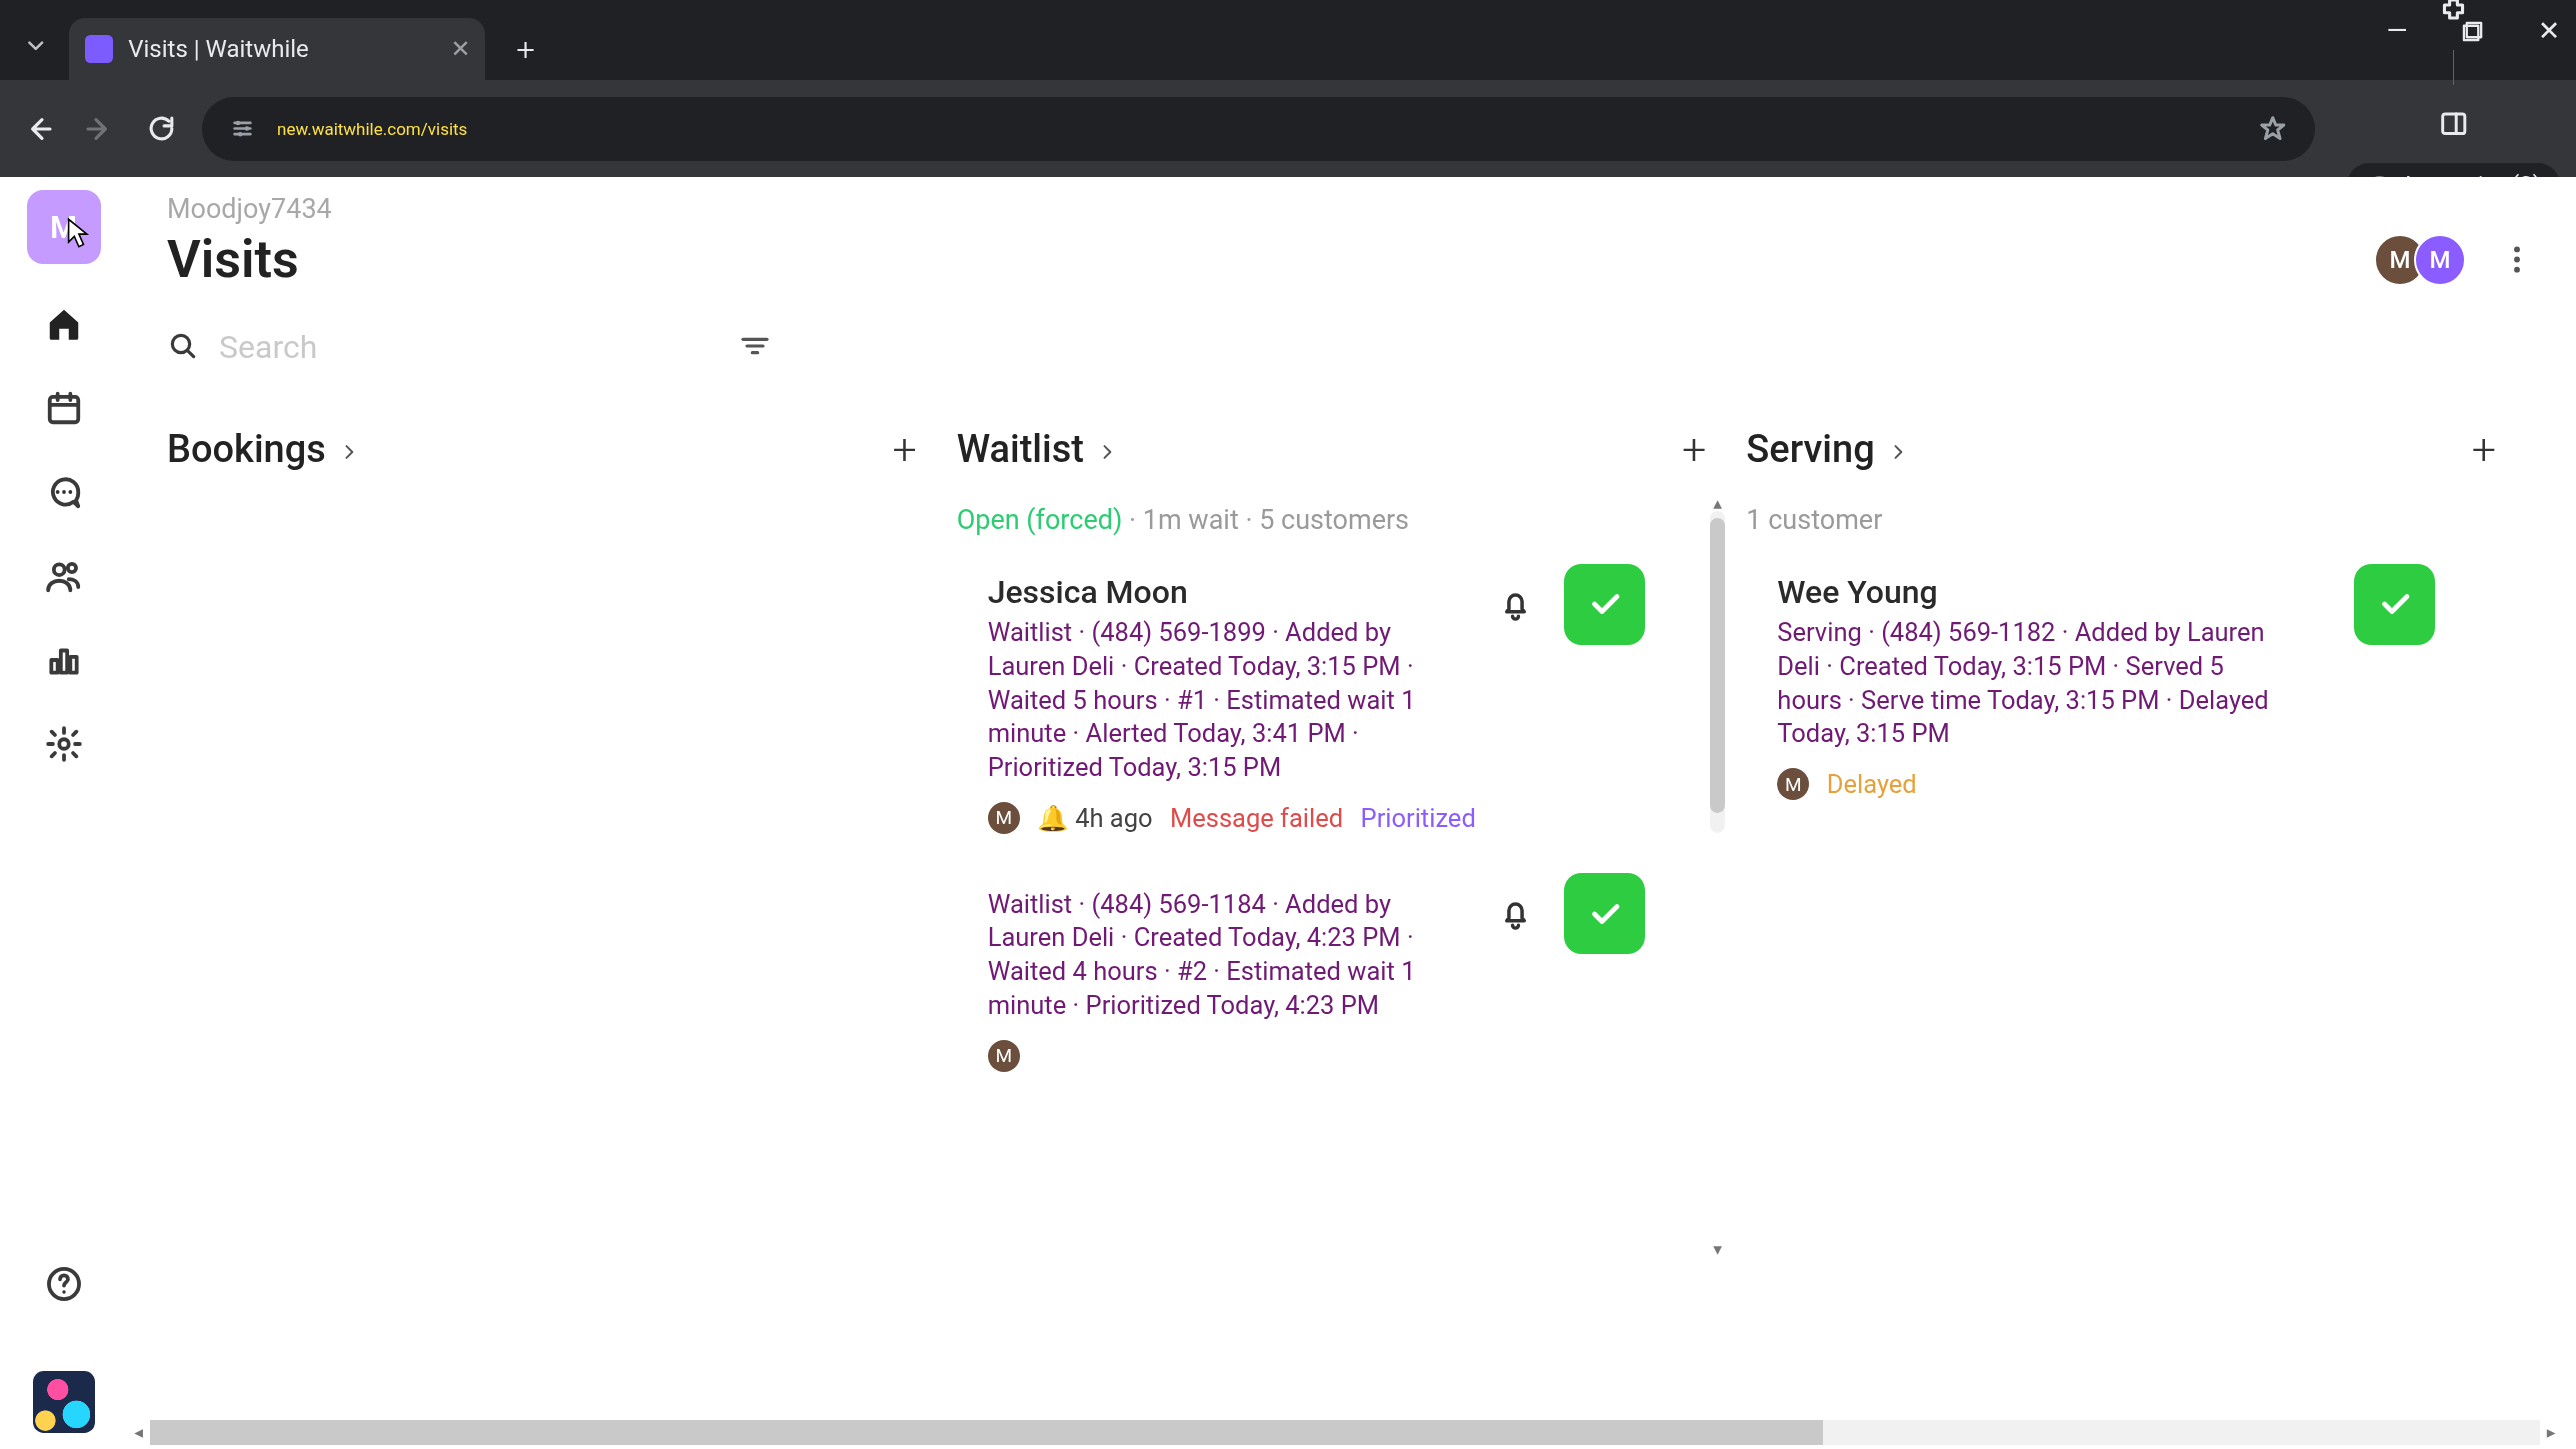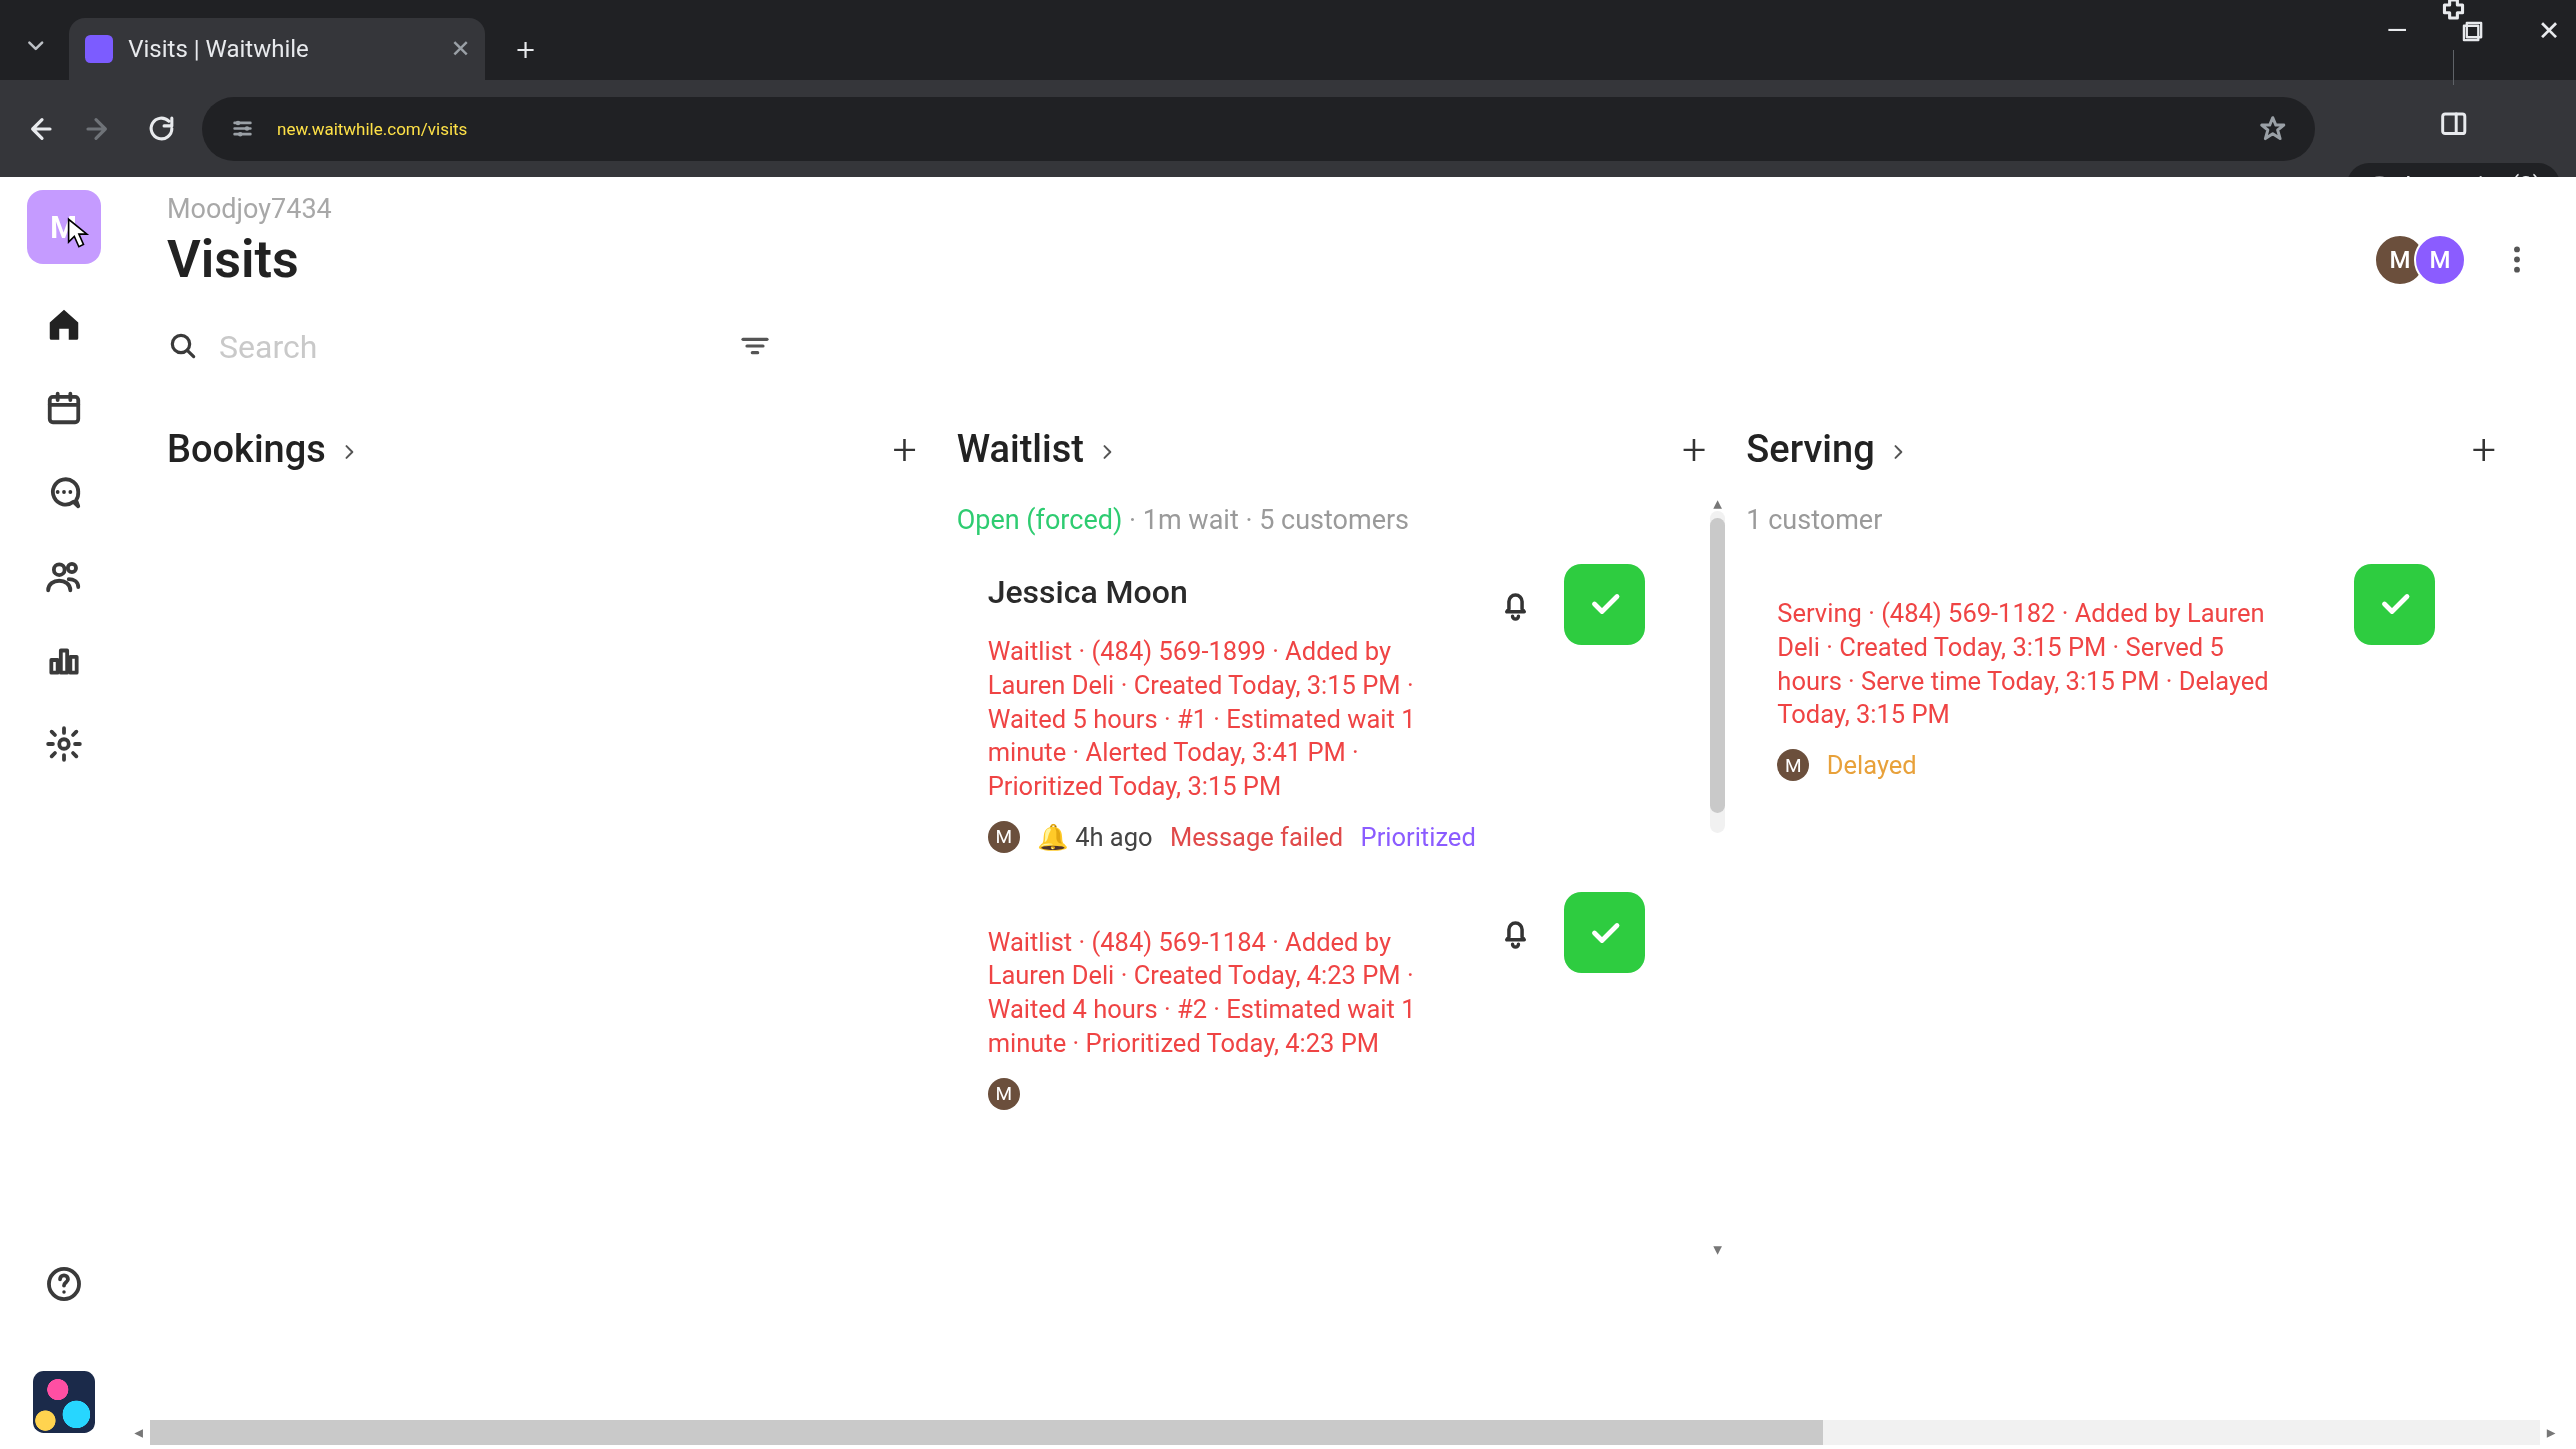--- a/index.html
+++ b/index.html
@@ -68,21 +68,21 @@
   .colhead{display:flex;align-items:center;justify-content:space-between;padding-right:40px;}
   .colhead .name{font-size:38px;font-weight:500;color:#222;display:flex;align-items:center;gap:13px;}
   .colhead .name .chev{color:#555;}
   .colhead .add{font-size:43px;color:#333;cursor:pointer;font-weight:300;}
   .colstatus{margin-top:29.5px;font-size:27px;color:#9a9a9a;}
   .colstatus .open{color:#2ecc71;}
 
   .cards{margin-top:23px;position:relative;overflow:hidden;padding-right:47px;}
   .card{padding:14.8px 0 34px 31px;}
   .card .cname{font-size:32px;color:#2a2a2a;font-weight:500;}
-  .card .meta{color:#ef4444;font-size:25.5px;line-height:1.32;margin-top:24px;max-width:443px;}
+  .card .meta{color:#701a75;font-size:25.5px;line-height:1.32;margin-top:5px;max-width:443px;}
   .card .tags{display:flex;align-items:center;gap:17.4px;margin-top:17.4px;font-size:25.5px;}
   .card .tags .mini{width:32px;height:32px;border-radius:50%;background:#6b4f3c;color:#fff;display:flex;align-items:center;justify-content:center;font-size:19px;}
   .card .tags .warn{color:#444;}
   .card .tags .fail{color:#e04a4a;}
   .card .tags .prio{color:#8b5cff;}
   .card .tags .delay{color:#e8a13a;}
   .card .actions{position:absolute;right:54px;display:flex;gap:23px;align-items:center;}
   .card{position:relative;}
   .bell{width:51px;height:51px;display:flex;align-items:center;justify-content:center;cursor:pointer;color:#333;}
   .check{width:81px;height:81px;border-radius:17.4px;background:#2ecc40;display:flex;align-items:center;justify-content:center;cursor:pointer;}
@@ -388,20 +388,21 @@
         <div class="colstatus">1 customer</div>
         <div class="cards">
           <div class="card">
             <div class="actions" style="top:5.4px;">
               <div class="check">
                   <svg viewBox="0 0 24 24">
                     <path d="M5 12l5 5L20 7" fill="none" stroke="#fff" stroke-width="3.2" stroke-linecap="round" stroke-linejoin="round"></path>
                   </svg>
                 </div>
             </div>
+            <div class="cname">Wee Young</div>
             <div class="meta" style="max-width:510px;">Serving · (484) 569-1182 · Added by Lauren Deli · Created Today, 3:15 PM · Served 5 hours · Serve time Today, 3:15 PM · Delayed Today, 3:15 PM</div>
             <div class="tags">
               <span class="mini">M</span>
               <span class="delay">Delayed</span>
             </div>
           </div>
         </div>
       </div>
     </div>
   </div>

